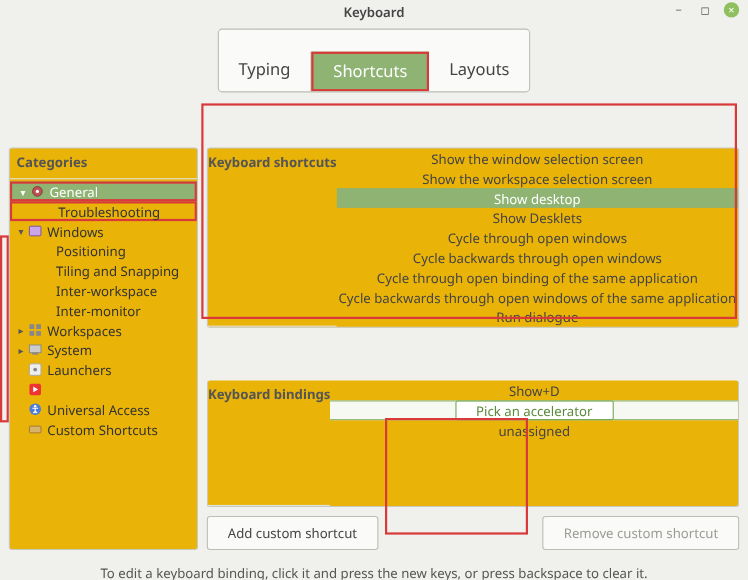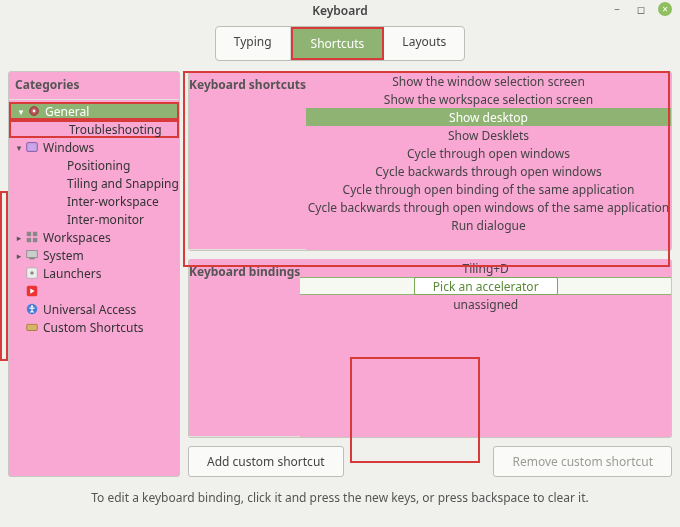--- a/index.html
+++ b/index.html
@@ -9,38 +9,38 @@
   
   .titlebar{height:20px;display:flex;align-items:center;justify-content:center;position:relative;}
   .titlebar .title{font-weight:600;color:#444;}
   .titlebar .win-controls{position:absolute;right:8px;top:2px;display:flex;gap:10px;align-items:center;}
   .win-btn{width:14px;height:14px;border-radius:50%;display:flex;align-items:center;justify-content:center;font-size:10px;color:#555;}
   .win-close{background:#8fbf5f;color:#fff;}
 
   
   .tabs-row{display:flex;justify-content:center;padding:6px 0 10px;}
   .tabs-group{display:flex;border:1px solid #bdbdb7;border-radius:4px;overflow:hidden;background:#fafaf8;}
-  .tab{padding:6px 18px;font-size:12px;color:#444;cursor:pointer;border-right:1px solid #d6d6d0;}
+  .tab{padding:6px 18px;font-size:15px;color:#444;cursor:pointer;border-right:1px solid #d6d6d0;margin-top:20px;}
   .tab:last-child{border-right:none;}
   .tab.active{background:#8eb373;color:#fff;}
   .hl-thin{border:2px solid #d83a3a !important;}
 
   
   .main{display:flex;gap:8px;padding:0 8px 4px;height:410px;}
-  .panel{background:#f9a8d4;border:1px solid #c8c8c1;border-radius:3px;}
+  .panel{background:#eab308;border:1px solid #c8c8c1;border-radius:3px;margin-top:40px;}
 
   
   .left{width:172px;display:flex;flex-direction:column;}
   .panel-title{font-weight:700;color:#555;padding:4px 6px 6px;border-bottom:1px solid #e2e2dc;}
   .tree{flex:1;overflow:auto;padding:2px 0;}
   .tree-row{display:flex;align-items:center;height:18px;padding:0 4px;cursor:pointer;white-space:nowrap;}
   .tree-row.sel{background:#8eb373;color:#fff;}
   .tw{width:12px;text-align:center;font-size:9px;color:#555;}
   .tree-row.sel .tw{color:#fff;}
-  .tree-ind2{padding-left:58px;}
+  .tree-ind2{padding-left:42px;}
   .ic{width:14px;height:14px;margin-right:4px;display:inline-flex;align-items:center;justify-content:center;}
   .ic svg{width:14px;height:14px;}
 
   
   .right{flex:1;display:flex;flex-direction:column;gap:8px;}
   .list-panel{flex:1;display:flex;flex-direction:row;}
   .list-header{font-weight:700;text-align:center;color:#555;padding:4px 0;border-bottom:1px solid #e2e2dc;}
   .list-body{flex:1;overflow:auto;}
   .list-row{height:18px;display:flex;align-items:center;justify-content:center;cursor:pointer;color:#444;}
   .list-row.sel{background:#8eb373;color:#fff;}
@@ -194,21 +194,21 @@
           <div class="list-row">Cycle backwards through open windows</div>
           <div class="list-row">Cycle through open binding of the same application</div>
           <div class="list-row">Cycle backwards through open windows of the same application</div>
           <div class="list-row">Run dialogue</div>
         </div>
     </div>
 
     <div class="panel list-panel bindings-panel" style="position:relative;">
       <div class="list-header">Keyboard bindings</div>
       <div class="list-body bindings-body" id="bindings">
-          <div class="list-row">Tiling+D</div>
+          <div class="list-row">Show+D</div>
           <div class="list-row" style="border-top: 1px solid rgb(142, 179, 115); border-bottom: 1px solid rgb(142, 179, 115); background: rgb(246, 249, 242);">
             <span class="pick">Pick an accelerator</span>
           </div>
           <div class="list-row">unassigned</div>
         </div>
     </div>
 
     <div class="bottom-row">
       <span class="btn">Add custom shortcut</span>
       <span class="btn disabled">Remove custom shortcut</span>

